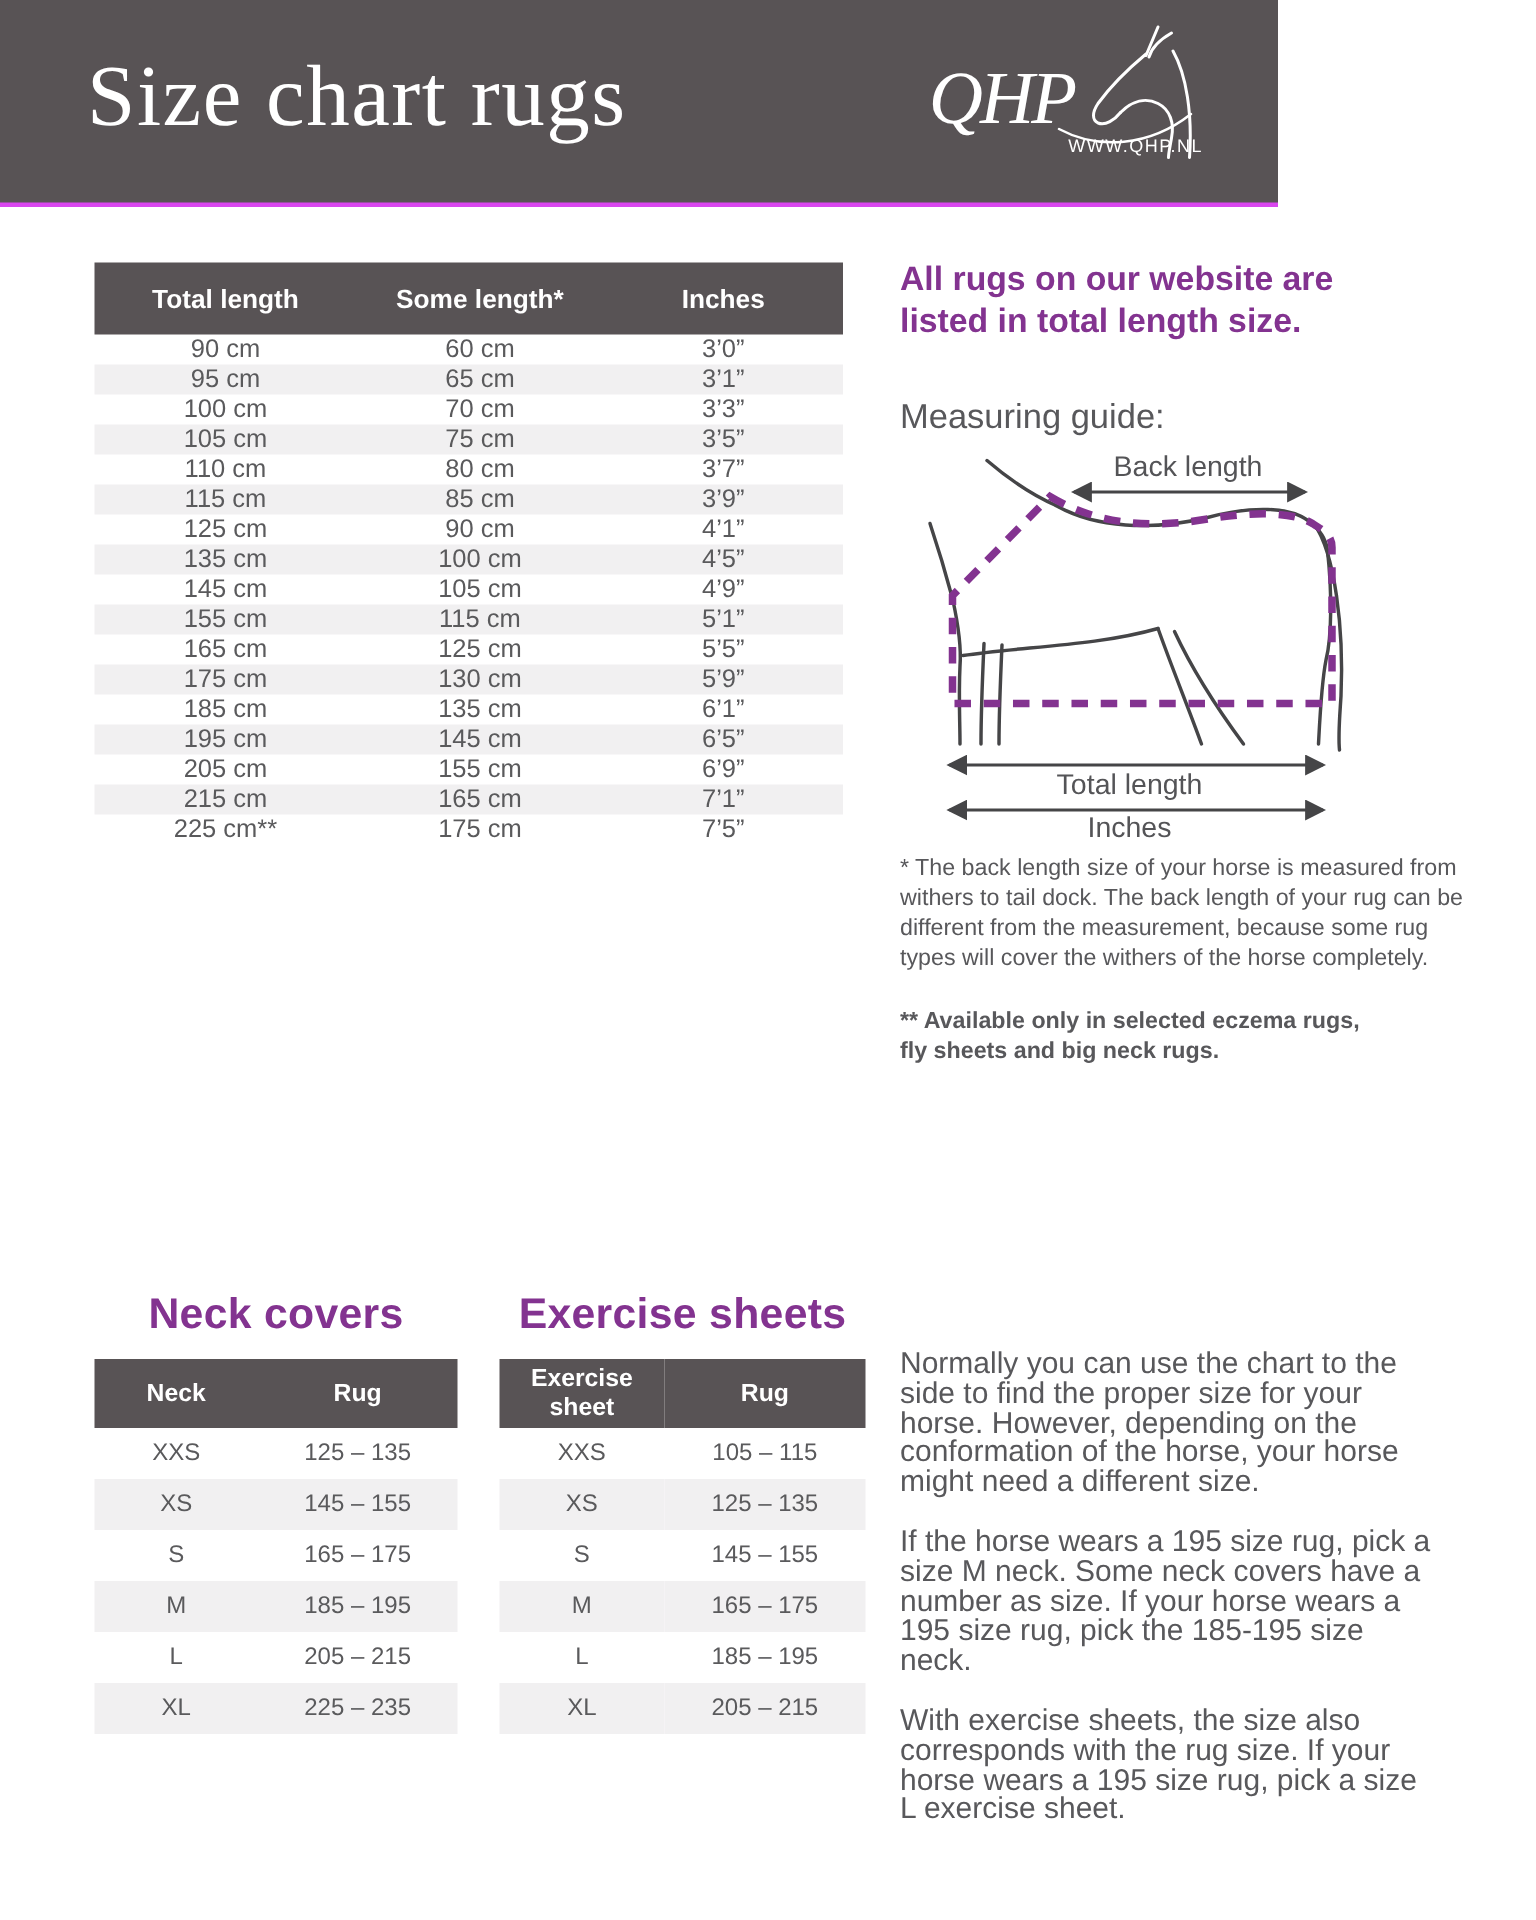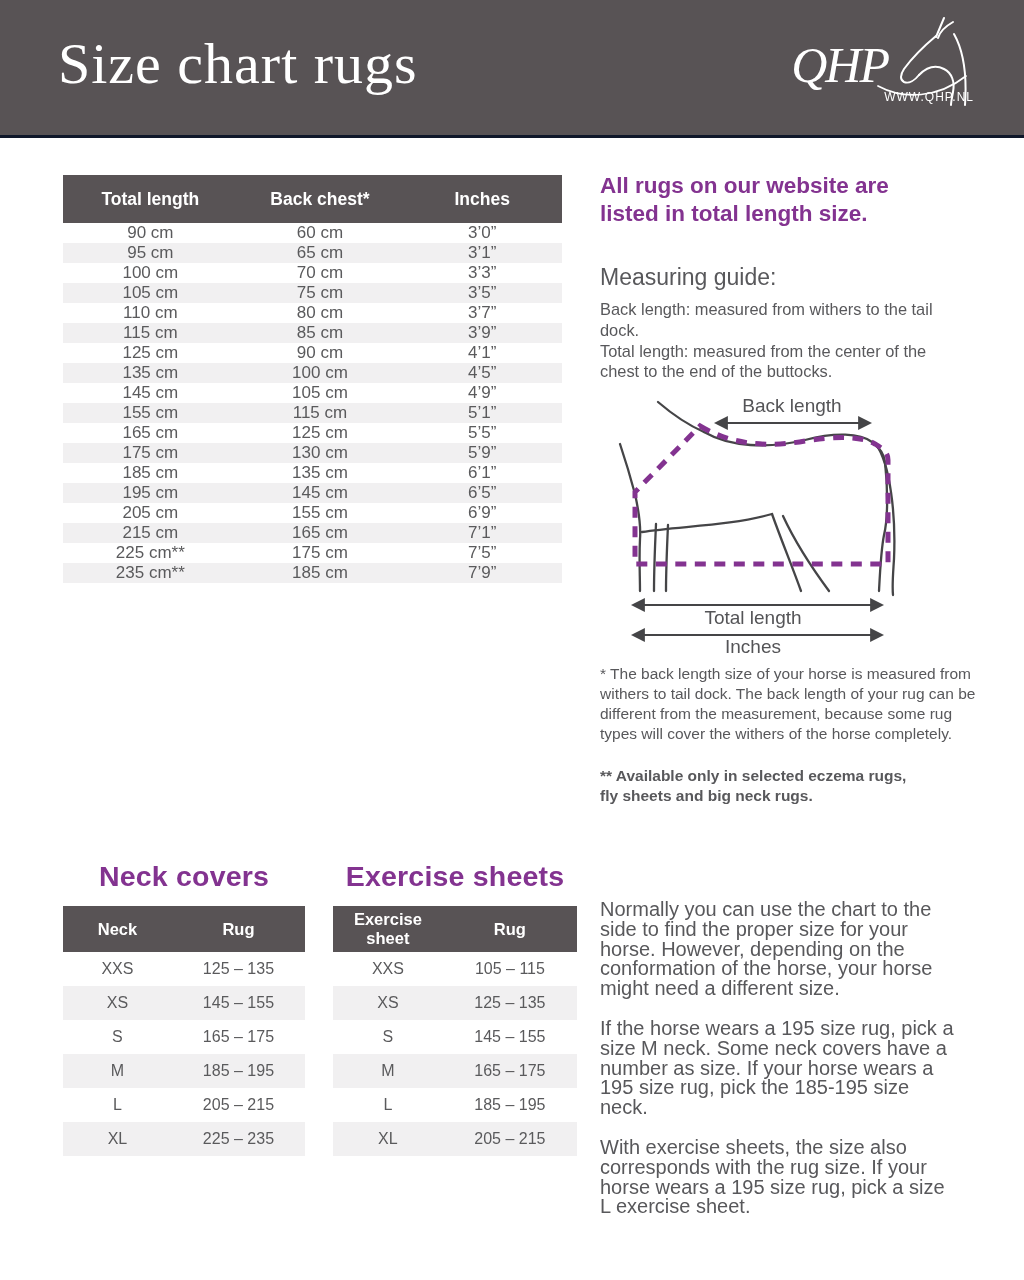--- a/index.html
+++ b/index.html
@@ -12,22 +12,22 @@
     --white:#ffffff;
   }
   *{box-sizing:border-box;}
   html,body{margin:0;padding:0;}
   body{
     width:1024px;height:1280px;position:relative;overflow:hidden;
     background:#ffffff;font-family:"Liberation Sans",sans-serif;color:var(--body-text);
   }
   
   .masthead{
-    position:absolute;left:0;top:0;width:1024px;height:138px;
-    background:var(--header-bg);border-bottom:3px solid #0f172a;
+    position:absolute;left:0;top:0;width:852px;height:138px;
+    background:var(--header-bg);border-bottom:3px solid #d946ef;
   }
   .page-title{
     position:absolute;left:58px;top:30px;margin:0;
     font-family:"Liberation Serif",serif;font-weight:400;
     font-size:58px;letter-spacing:1px;color:var(--white);
   }
   .logo{position:absolute;right:46px;top:18px;width:210px;height:104px;color:var(--white);}
   .logo-row{display:flex;align-items:center;justify-content:flex-end;height:84px;}
   .logo-text{
     font-family:"Liberation Serif",serif;font-style:italic;font-weight:400;
@@ -97,21 +97,21 @@
 
 <table class="size-table main-table">
   <colgroup>
       <col style="width:35%">
       <col style="width:33%">
       <col style="width:32%">
     </colgroup>
   <thead>
     <tr>
       <th>Total length</th>
-      <th>Back chest*</th>
+      <th>Some length*</th>
       <th>Inches</th>
     </tr>
   </thead>
   <tbody>
       <tr>
         <td>90 cm</td>
         <td>60 cm</td>
         <td>3’0”</td>
       </tr>
       <tr>
@@ -187,35 +187,26 @@
       <tr>
         <td>215 cm</td>
         <td>165 cm</td>
         <td>7’1”</td>
       </tr>
       <tr>
         <td>225 cm**</td>
         <td>175 cm</td>
         <td>7’5”</td>
       </tr>
-      <tr>
-        <td>235 cm**</td>
-        <td>185 cm</td>
-        <td>7’9”</td>
-      </tr>
     </tbody>
 </table>
 
 <aside class="side">
   <h2 class="intro">All rugs on our website are listed in total length size.</h2>
   <h3 class="guide-title">Measuring guide:</h3>
-  <p class="guide-text">
-    <span>Back length: measured from withers to the tail dock.</span><br>
-    <span>Total length: measured from the center of the chest to the end of the buttocks.</span>
-  </p>
 
   <svg class="diagram" width="305" height="262" viewBox="0 0 305 262">
     <defs>
       <marker id="ah" viewBox="0 0 10 10" refX="8.5" refY="5" markerWidth="7" markerHeight="7" orient="auto-start-reverse">
         <path d="M0,0 L10,5 L0,10 z" fill="#454547"></path>
       </marker>
     </defs>
 
     <text x="192" y="18" text-anchor="middle">Back length</text>
     <line x1="116" y1="29" x2="270" y2="29" stroke="#454547" stroke-width="2" marker-start="url(#ah)" marker-end="url(#ah)"></line>

